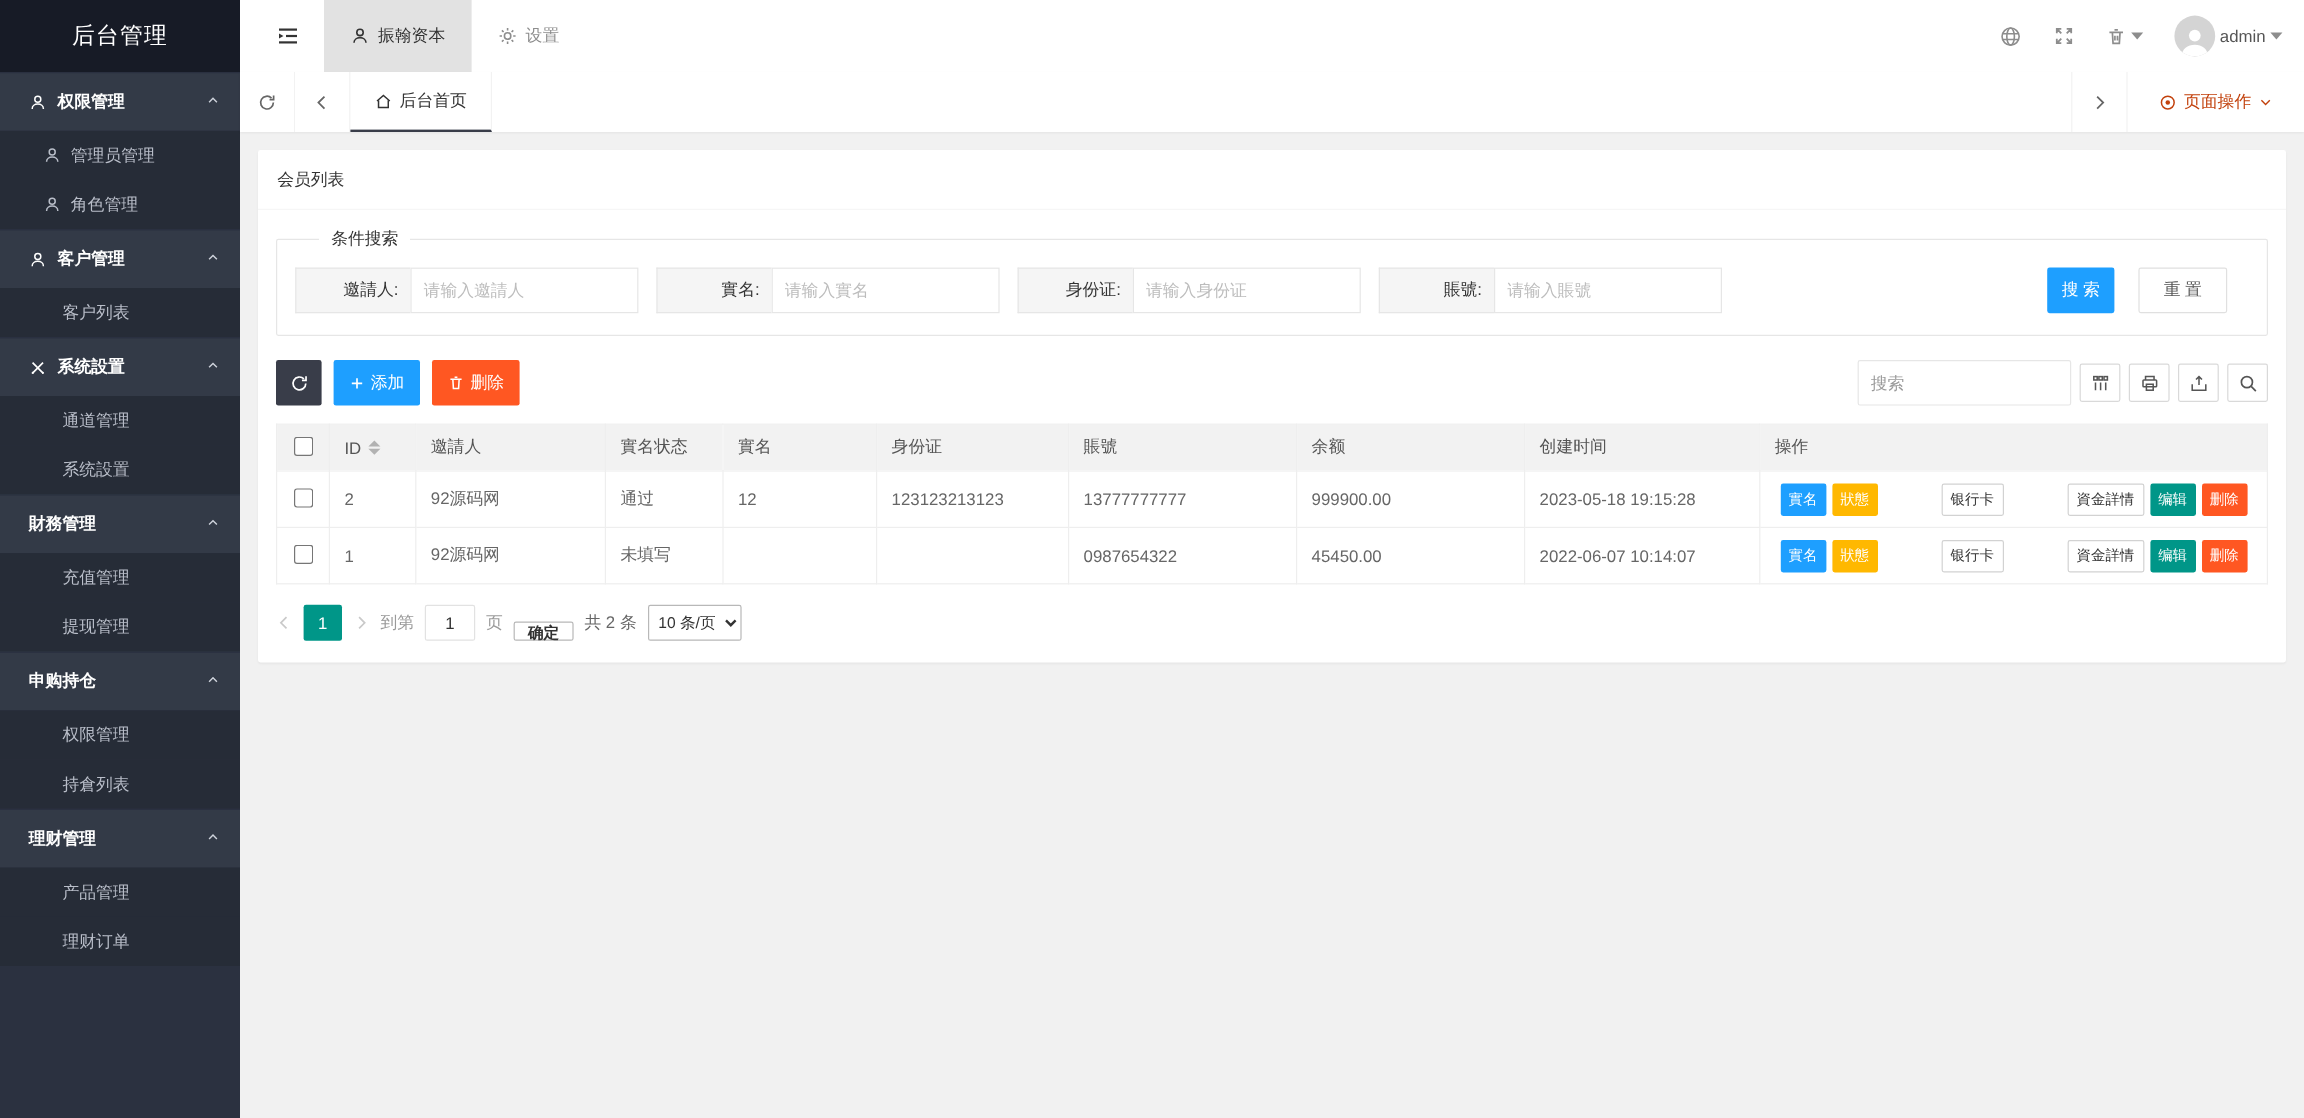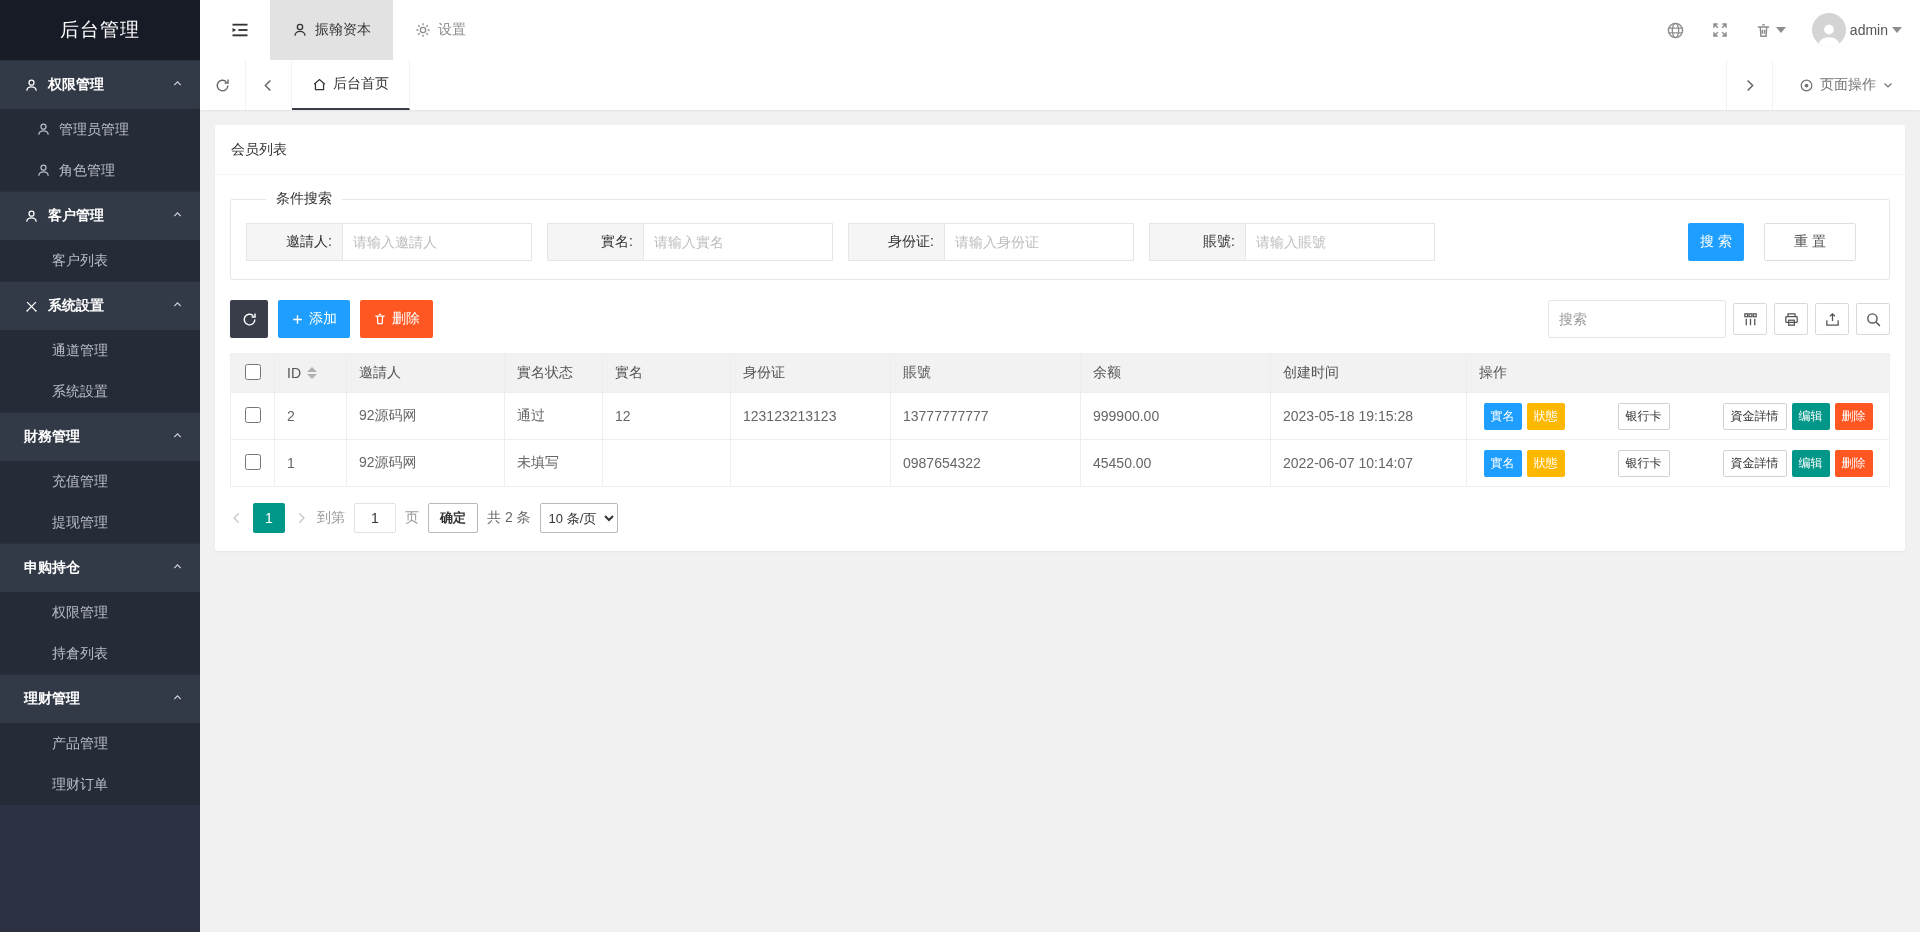--- a/index.html
+++ b/index.html
@@ -34,39 +34,39 @@
   .caret { width:0; height:0; border-left:5px solid transparent; border-right:5px solid transparent; border-top:6px solid #8d8d8d; display:inline-block; }
   .avatar { width:34px; height:34px; border-radius:50%; background:#d4d4d4; display:flex; align-items:flex-end; justify-content:center; overflow:hidden; color:#fff; }
   .admin-name { color:#555; }
 
   
   .tabstrip { height:50px; background:#fff; display:flex; align-items:stretch; flex-shrink:0; box-shadow:0 1px 2px rgba(0,0,0,.06); position:relative; z-index:2; }
   .strip-btn { width:46px; display:flex; align-items:center; justify-content:center; color:#666; border-right:1px solid #f2f2f2; cursor:pointer; background:#fff; }
   .strip-tab { width:118px; display:flex; align-items:center; justify-content:center; gap:6px; color:#333; border-right:1px solid #f2f2f2; border-bottom:2px solid #393D49; cursor:pointer; font-size:14px; }
   .strip-right { margin-left:auto; display:flex; }
   .strip-btn.right-sep { border-right:none; border-left:1px solid #f2f2f2; }
-  .page-ops { width:148px; display:flex; align-items:center; justify-content:center; gap:6px; border-left:1px solid #f2f2f2; color:#737373; cursor:pointer; }
+  .page-ops { width:148px; display:flex; align-items:center; justify-content:center; gap:6px; border-left:1px solid #f2f2f2; color:#c2410c; cursor:pointer; }
 
   
   .content { flex:1; padding:15px; overflow:hidden; background:#f1f1f1; }
   .card { background:#fff; border-radius:2px; box-shadow:0 1px 2px rgba(0,0,0,.05); }
   .card-header { height:50px; display:flex; align-items:center; padding:0 16px; border-bottom:1px solid #f6f6f6; color:#333; font-size:14px; }
 
   
   fieldset.search { margin:15px 15px 5px 15px; border:1px solid #e6e6e6; border-radius:2px; padding:15px 15px 18px 15px; }
   fieldset.search legend { margin-left:20px; padding:0 10px; color:#333; font-size:14px; }
   .search-row { display:flex; align-items:center; }
   .field { display:flex; margin-right:15px; }
   .field-label { width:96px; height:38px; background:#f5f5f5; border:1px solid #e6e6e6; border-right:none; display:flex; align-items:center; justify-content:flex-end; padding-right:10px; color:#333; white-space:nowrap; }
   .field-input { width:190px; height:38px; border:1px solid #e6e6e6; padding:0 10px; font-size:14px; color:#333; outline:none; font-family:inherit; }
   .field-input::placeholder { color:#bdbdbd; }
   .search-actions { margin-left:auto; display:flex; gap:20px; padding-right:18px; }
   .btn { height:38px; border:none; border-radius:2px; cursor:pointer; font-size:14px; font-family:inherit; display:inline-flex; align-items:center; justify-content:center; }
   .btn-search { width:56px; background:#1E9FFF; color:#fff; }
-  .btn-reset { width:92px; background:#fff; color:#555; border:1px solid #e0e0e0; }
+  .btn-reset { width:74px; background:#fff; color:#555; border:1px solid #e0e0e0; }
 
   
   .toolbar { display:flex; align-items:center; padding:15px; gap:10px; }
   .btn-refresh { width:38px; background:#393D49; color:#fff; }
   .btn-add { padding:0 13px; background:#1E9FFF; color:#fff; gap:5px; }
   .btn-del { padding:0 13px; background:#FF5722; color:#fff; gap:5px; }
   .toolbar-right { margin-left:auto; display:flex; align-items:center; gap:7px; }
   .toolbar-search { width:178px; height:38px; border:1px solid #e6e6e6; border-radius:2px; padding:0 10px; font-size:14px; outline:none; font-family:inherit; }
   .toolbar-search::placeholder { color:#9a9a9a; }
   .icon-btn { width:34px; height:32px; border:1px solid #d9d9d9; border-radius:2px; background:#fff; color:#555; display:inline-flex; align-items:center; justify-content:center; cursor:pointer; }
@@ -91,21 +91,21 @@
   .abtn.plain { background:#fff; color:#333; border:1px solid #d2d2d2;margin-left:48px; }
   .abtn.green { background:#009688; color:#fff; }
   .abtn.red { background:#FF5722; color:#fff; }
   th.col-op { text-align:left; }
 
   
   .pager { display:flex; align-items:center; padding:16px 15px 18px 15px; gap:9px; color:#666; }
   .pg-arrow { color:#c9c9c9; cursor:pointer; display:flex; align-items:center; }
   .pg-num { min-width:32px; height:30px; background:#009688; color:#fff; border-radius:2px; display:flex; align-items:center; justify-content:center; cursor:pointer; }
   .pg-goto-input { width:42px; height:30px; border:1px solid #e2e2e2; border-radius:2px; text-align:center; font-size:14px; color:#333; outline:none; font-family:inherit; }
-  .pg-confirm { height:30px; padding:0 11px; background:#fff; border:1px solid #b8b8b8; border-radius:2px; font-weight:bold; color:#333; cursor:pointer; font-size:13px; font-family:inherit; }
+  .pg-confirm { height:16px; padding:0 11px; background:#fff; border:1px solid #b8b8b8; border-radius:2px; font-weight:bold; color:#333; cursor:pointer; font-size:13px; font-family:inherit;margin-top:15px; }
   .pg-size { height:30px; border:1px solid #b8b8b8; border-radius:2px; background:#fff; font-size:13px; color:#333; padding:0 4px; font-family:inherit; }
   .pg-label { color:#9a9a9a; }
   .pg-total { color:#666; }
 </style>
 </head>
 <body>
 
 <div class="app">
 
   <aside class="sidebar">

